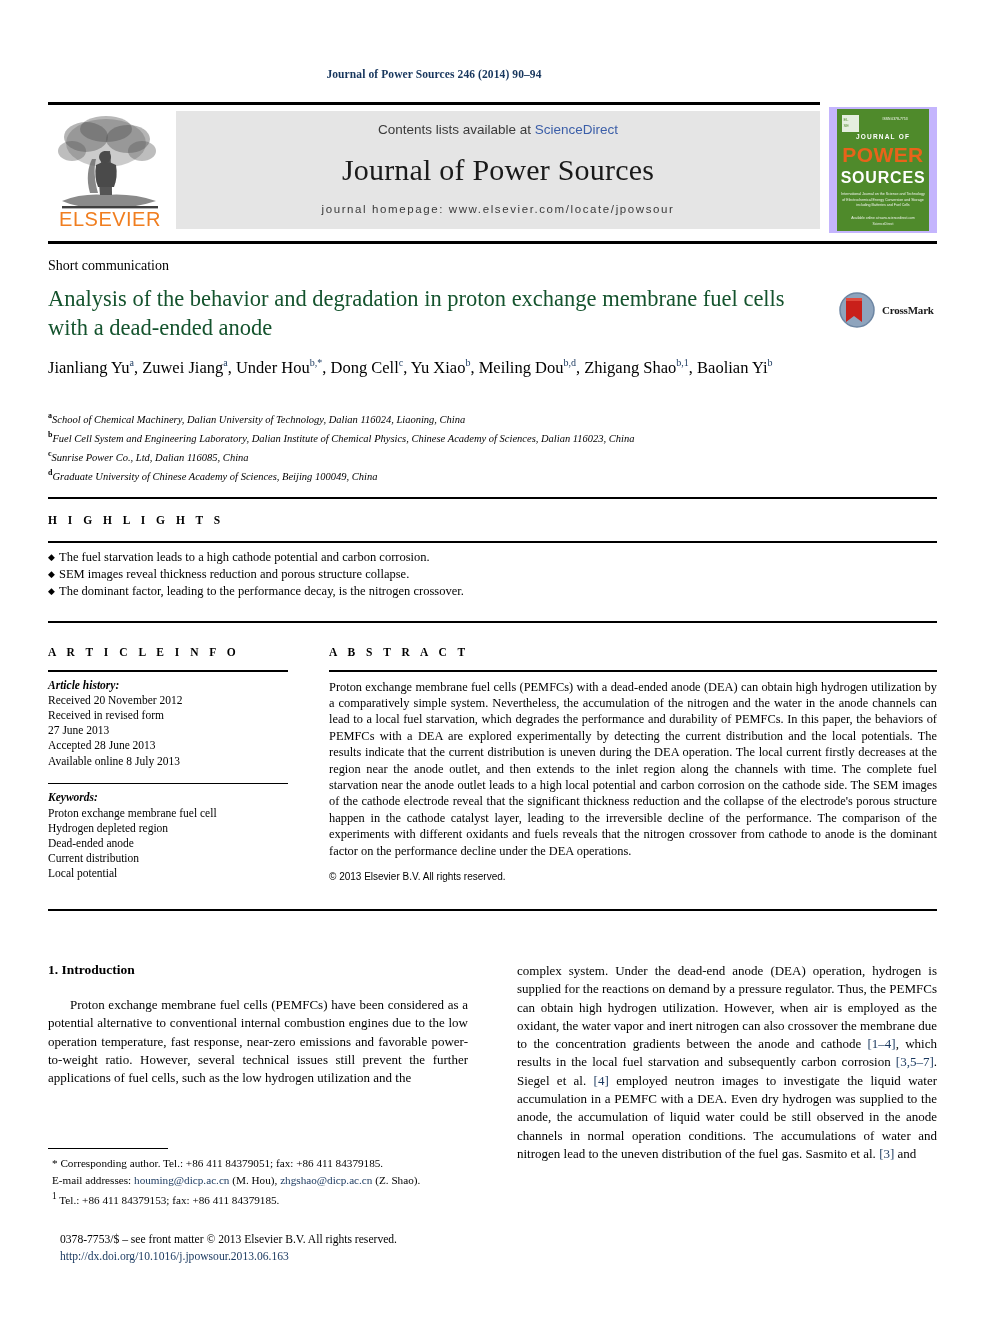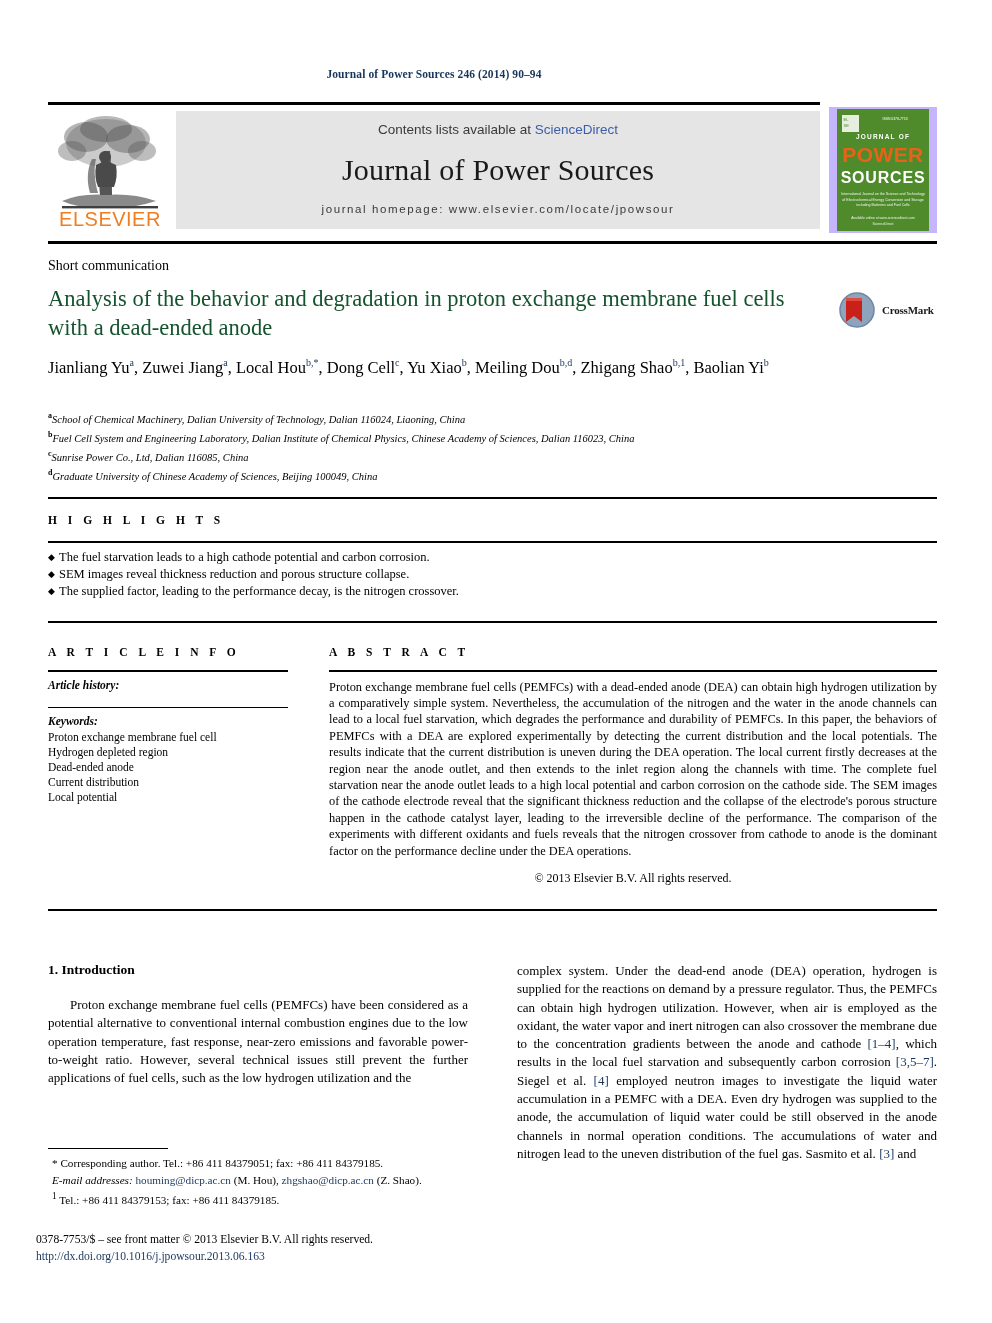--- a/index.html
+++ b/index.html
@@ -261,23 +261,23 @@
     margin-bottom: 6px;
   }
   .abstract-body {
     font-family: "Liberation Serif", serif;
     font-size: 12.4px;
     line-height: 16.4px;
     text-align: justify;
     padding-top: 7px;
   }
   .copyright {
-    font-family: Liberation Serif, serif;
-    font-size: 12px;
-    text-align: center;
+    font-family: Liberation Sans, sans-serif;
+    font-size: 10px;
+    text-align: left;
     padding-top: 12px;
   }
   .rule-abs-bot {
     position: absolute;
     left: 48px; top: 909px;
     width: 889px;
     height: 2.4px;
     background: #000;
   }
 
@@ -319,25 +319,25 @@
   .footnotes {
     position: absolute;
     left: 48px; top: 1155px;
     width: 430px;
     font-family: "Liberation Serif", serif;
     font-size: 11.2px;
     line-height: 16.5px;
   }
   .fn-row { display: block; padding-left: 16px; text-indent: -12px; }
   .fn-mark { }
-  .email-label { font-style: italic; }
+  .email-label { }
   .mail { color: #17365d; }
   .issn-block {
     position: absolute;
-    left: 36px; top: 1231px;
+    left: 60px; top: 1231px;
     width: 470px;
     font-family: "Liberation Serif", serif;
     font-size: 11.6px;
     line-height: 17px;
   }
   .doi { color: #17365d; }
 </style>
 </head>
 <body>
 
@@ -415,44 +415,51 @@
       <circle cx="19" cy="22" r="17" fill="#8ea4bd"></circle>
       <circle cx="19" cy="22" r="17" fill="none" stroke="#6d86a3" stroke-width="1.5"></circle>
       <path d="M8 10 L24 10 L24 34 L16 28 L8 34 Z" fill="#c9201a"></path>
       <path d="M8 10 L24 10 L24 13 L8 13 Z" fill="#e04b3e"></path>
     </svg>
     <div class="crossmark-text">CrossMark</div>
   </div>
 
   <div class="art-title">Analysis of the behavior and degradation in proton exchange membrane fuel cells with a dead-ended anode</div>
 
-  <div class="authors"><span>Jianliang Yu</span><sup>a</sup>, <span>Zuwei Jiang</span><sup>a</sup>, <span>Local Hou</span><sup>b,*</sup>, <span>Dong Cell</span><sup>c</sup>, <span>Yu Xiao</span><sup>b</sup>, <span>Meiling Dou</span><sup>b,d</sup>, <span>Zhigang Shao</span><sup>b,1</sup>, <span>Baolian Yi</span><sup>b</sup></div>
+  <div class="authors"><span>Jianliang Yu</span><sup>a</sup>, <span>Zuwei Jiang</span><sup>a</sup>, <span>Under Hou</span><sup>b,*</sup>, <span>Dong Cell</span><sup>c</sup>, <span>Yu Xiao</span><sup>b</sup>, <span>Meiling Dou</span><sup>b,d</sup>, <span>Zhigang Shao</span><sup>b,1</sup>, <span>Baolian Yi</span><sup>b</sup></div>
 
   <div class="affils">
       <div><sup>a</sup><span>School of Chemical Machinery, Dalian University of Technology, Dalian 116024, Liaoning, China</span></div>
       <div><sup>b</sup><span>Fuel Cell System and Engineering Laboratory, Dalian Institute of Chemical Physics, Chinese Academy of Sciences, Dalian 116023, China</span></div>
       <div><sup>c</sup><span>Sunrise Power Co., Ltd, Dalian 116085, China</span></div>
       <div><sup>d</sup><span>Graduate University of Chinese Academy of Sciences, Beijing 100049, China</span></div>
     </div>
 
   <div class="rule-hl-top"></div>
   <div class="hl-heading">H I G H L I G H T S</div>
   <div class="rule-hl-mid"></div>
   <div class="hl-list">
       <div class="hl-item"><span class="hl-bullet">◆</span><span>The fuel starvation leads to a high cathode potential and carbon corrosion.</span></div>
       <div class="hl-item"><span class="hl-bullet">◆</span><span>SEM images reveal thickness reduction and porous structure collapse.</span></div>
-      <div class="hl-item"><span class="hl-bullet">◆</span><span>The supplied factor, leading to the performance decay, is the nitrogen crossover.</span></div>
+      <div class="hl-item"><span class="hl-bullet">◆</span><span>The dominant factor, leading to the performance decay, is the nitrogen crossover.</span></div>
     </div>
   <div class="rule-hl-bot"></div>
 
   <div class="info-col">
     <div class="sec-heading">A R T I C L E   I N F O</div>
     <div class="sec-rule"></div>
     <div class="info-body">
       <div class="info-label">Article history:</div>
+      <div id="history-items">
+          <div>Received 20 November 2012</div>
+          <div>Received in revised form</div>
+          <div>27 June 2013</div>
+          <div>Accepted 28 June 2013</div>
+          <div>Available online 8 July 2013</div>
+        </div>
     </div>
     <div class="info-rule2"></div>
     <div class="info-body" style="padding-top:0">
       <div class="info-label">Keywords:</div>
       <div id="keyword-items">
           <div>Proton exchange membrane fuel cell</div>
           <div>Hydrogen depleted region</div>
           <div>Dead-ended anode</div>
           <div>Current distribution</div>
           <div>Local potential</div>

